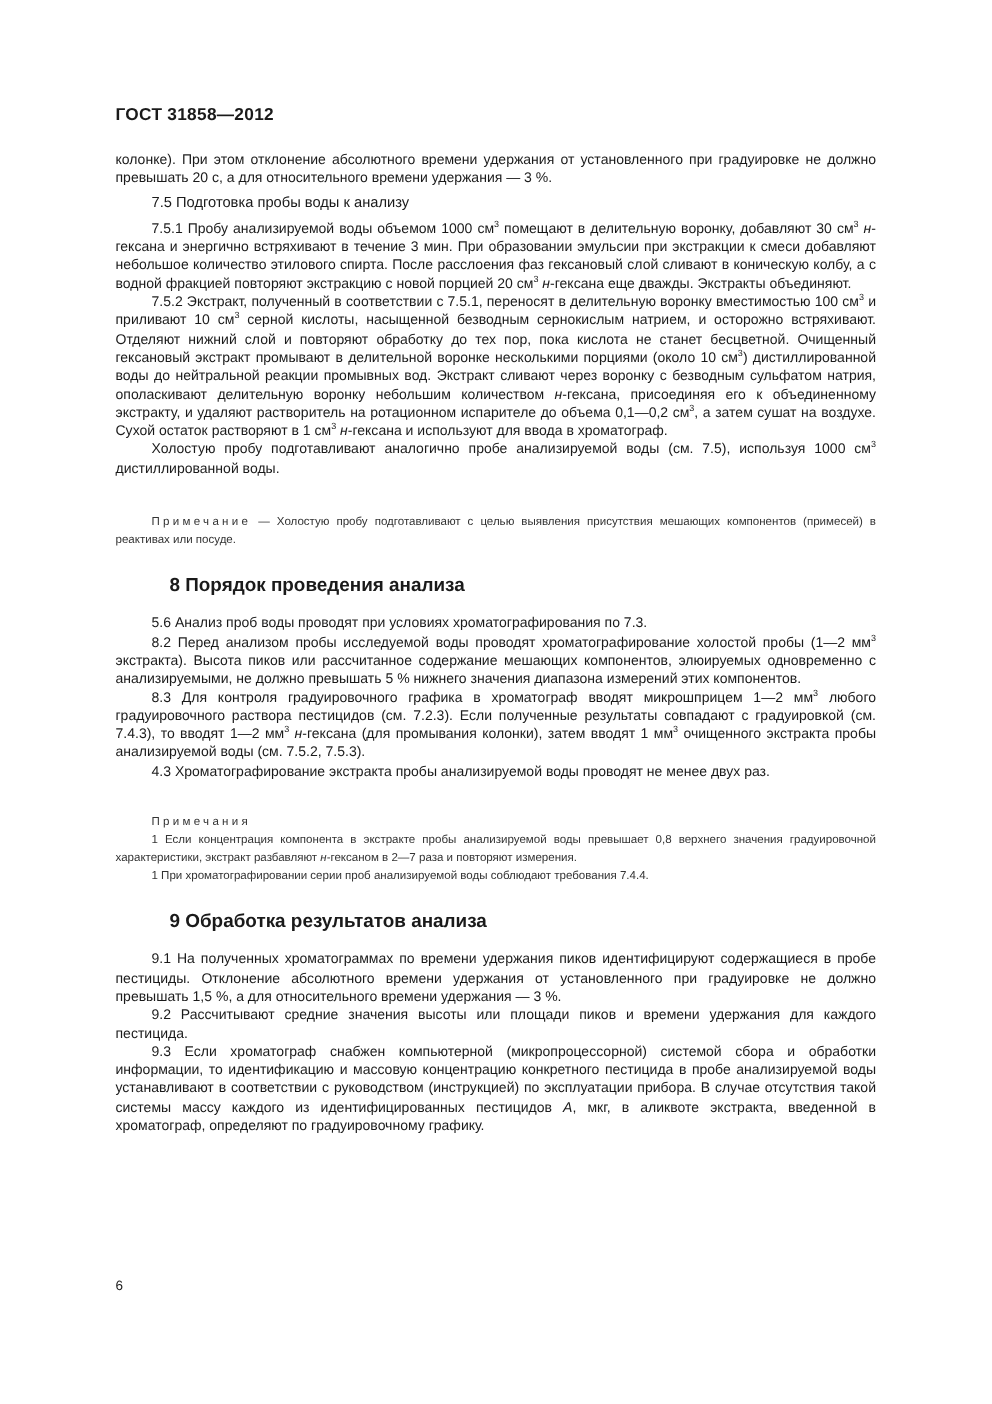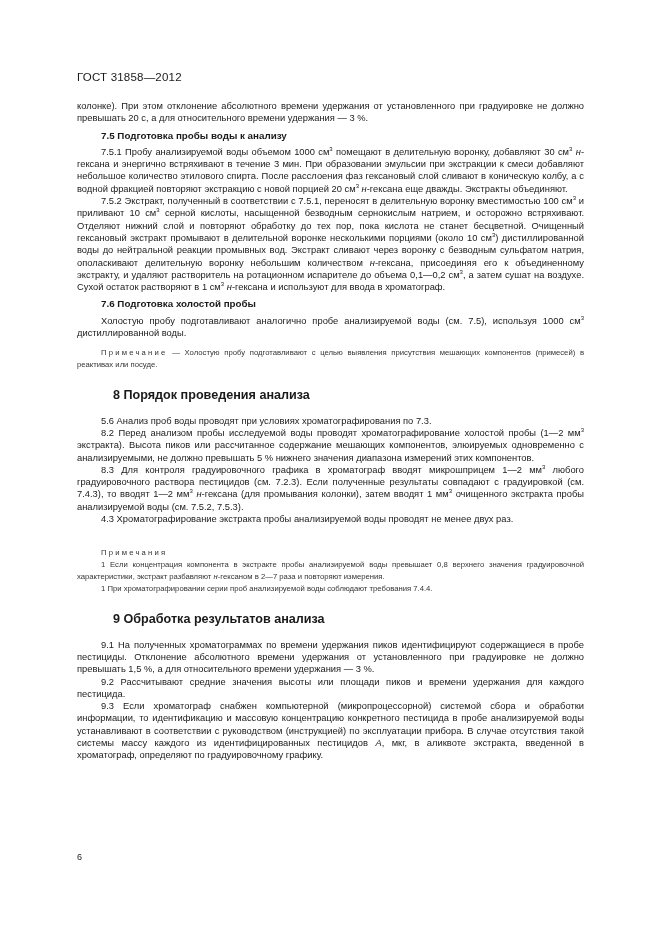--- a/index.html
+++ b/index.html
@@ -1,23 +1,23 @@
 <!DOCTYPE html>
 <html><head>
 <meta charset="utf-8">
 <style>
   html, body { margin: 0; padding: 0; background: #ffffff; }
   body { width: 661px; height: 936px; position: relative; overflow: hidden;
          font-family: "Liberation Sans", sans-serif; color: #1a1a1a; }
-  .hdr { position: absolute; left: 77px; top: 71px; font-size: 11.5px; font-weight: normal; letter-spacing: 0.2px; }
+  .hdr { position: absolute; left: 77px; top: 71px; font-size: 11.5px; font-weight: bold; letter-spacing: 0.2px; }
   .content { position: absolute; left: 77px; top: 100px; width: 507px; font-size: 9.35px; line-height: 12.3px; }
   p { margin: 0; text-align: justify; text-indent: 24px; }
-  .h2 { font-weight: bold; font-size: 9.8px; margin: 5px 0 4px 24px; text-indent: 0; }
+  .h2 { font-weight: normal; font-size: 9.8px; margin: 5px 0 4px 24px; text-indent: 0; }
   .h1 { font-weight: bold; font-size: 12.6px; margin: 18px 0 13px 24px; text-indent: 0; padding-left: 12px; }
-  .note { font-size: 7.7px; line-height: 12px; color: #333; margin-top: 8px; }
+  .note { font-size: 7.7px; line-height: 12px; color: #333; margin-top: 24px; }
   .note-label { letter-spacing: 2.2px; }
   .notes-block { font-size: 7.7px; line-height: 12px; color: #333; margin-top: 22px; }
   .notes-block p { text-indent: 24px; }
   sup { font-size: 6px; line-height: 0; vertical-align: 4px; }
   i { font-style: italic; }
   .pagenum { position: absolute; left: 77px; top: 852px; font-size: 9px; }
 </style>
 </head>
 <body>
 
@@ -26,21 +26,20 @@
 <div class="content">
   <p style="text-indent:0">колонке). При этом отклонение абсолютного времени удержания от установленного при градуировке не должно превышать 20 с, а для относительного времени удержания — 3 %.</p>
 
   <p class="h2">7.5  Подготовка пробы воды к анализу</p>
 
   <p><span>7.5.1  Пробу анализируемой воды объемом 1000 см</span><sup>3</sup><span> помещают в делительную воронку, добавляют 30 см</span><sup>3</sup> <i>н</i><span>-гексана и энергично встряхивают в течение 3 мин. При образовании эмульсии при экстракции к смеси добавляют небольшое количество этилового спирта. После расслоения фаз гексановый слой сливают в коническую колбу, а с водной фракцией повторяют экстракцию с новой порцией 20 см</span><sup>3</sup> <i>н</i><span>-гексана еще дважды. Экстракты объединяют.</span></p>
 
   <p><span>7.5.2  Экстракт, полученный в соответствии с 7.5.1, переносят в делительную воронку вместимостью 100 см</span><sup>3</sup><span> и приливают 10 см</span><sup>3</sup><span> серной кислоты, насыщенной безводным сернокислым натрием, и осторожно встряхивают. Отделяют нижний слой и повторяют обработку до тех пор, пока кислота не станет бесцветной. Очищенный гексановый экстракт промывают в делительной воронке несколькими порциями (около 10 см</span><sup>3</sup><span>) дистиллированной воды до нейтральной реакции промывных вод. Экстракт сливают через воронку с безводным сульфатом натрия, ополаскивают делительную воронку небольшим количеством </span><i>н</i><span>-гексана, присоединяя его к объединенному экстракту, и удаляют растворитель на ротационном испарителе до объема 0,1—0,2 см</span><sup>3</sup><span>, а затем сушат на воздухе. Сухой остаток растворяют в 1 см</span><sup>3</sup> <i>н</i><span>-гексана и используют для ввода в хроматограф.</span></p>
 
 
-  <p class="h2">7.6  Подготовка холостой пробы</p>
 
   <p><span>Холостую пробу подготавливают аналогично пробе анализируемой воды (см. 7.5), используя 1000 см</span><sup>3</sup><span> дистиллированной воды.</span></p>
 
   <p class="note"><span class="note-label">Примечание</span><span> — Холостую пробу подготавливают с целью выявления присутствия мешающих компонентов (примесей) в реактивах или посуде.</span></p>
 
   <p class="h1">8  Порядок проведения анализа</p>
 
   <p>5.6  Анализ проб воды проводят при условиях хроматографирования по 7.3.</p>
   <p><span>8.2  Перед анализом пробы исследуемой воды проводят хроматографирование холостой пробы (1—2 мм</span><sup>3</sup><span> экстракта). Высота пиков или рассчитанное содержание мешающих компонентов, элюируемых одновременно с анализируемыми, не должно превышать 5 % нижнего значения диапазона измерений этих компонентов.</span></p>
   <p><span>8.3  Для контроля градуировочного графика в хроматограф вводят микрошприцем 1—2 мм</span><sup>3</sup><span> любого градуировочного раствора пестицидов (см. 7.2.3). Если полученные результаты совпадают с градуировкой (см. 7.4.3), то вводят 1—2 мм</span><sup>3</sup> <i>н</i><span>-гексана (для промывания колонки), затем вводят 1 мм</span><sup>3</sup><span> очищенного экстракта пробы анализируемой воды (см. 7.5.2, 7.5.3).</span></p>

